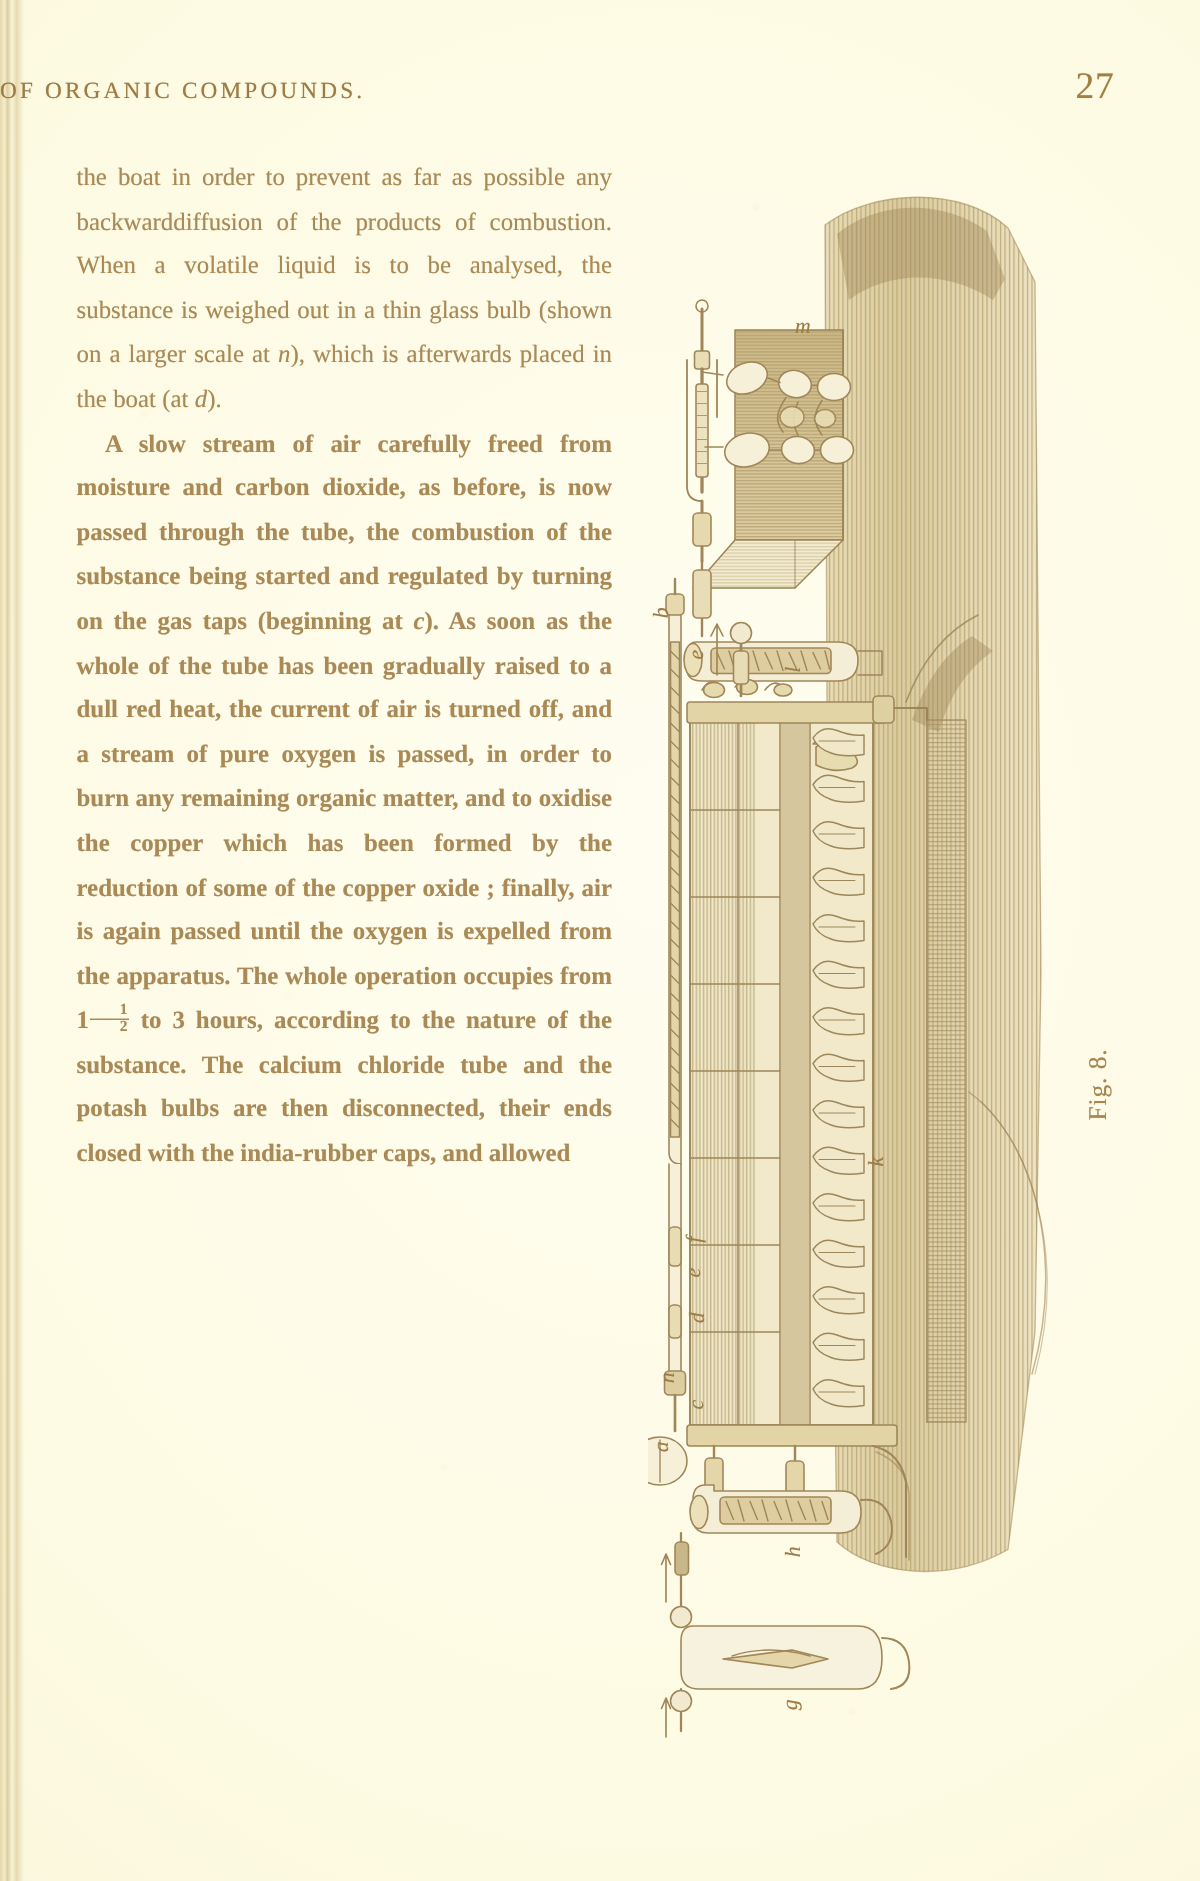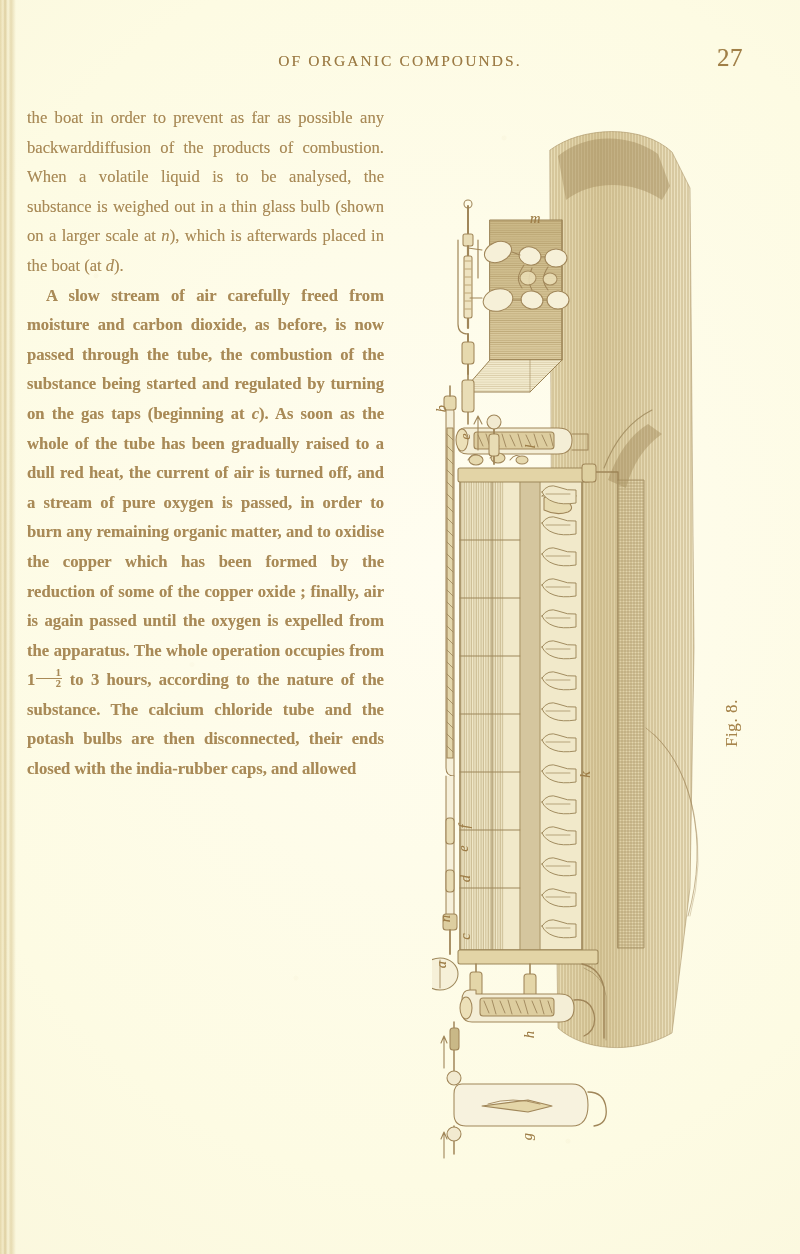--- a/index.html
+++ b/index.html
@@ -40,35 +40,35 @@
     background:linear-gradient(to right,
       rgba(210,188,126,.55) 0px, rgba(225,205,150,.30) 3px,
       rgba(198,172,108,.55) 5px, rgba(235,222,178,.20) 8px,
       rgba(205,182,120,.45) 11px, rgba(250,245,215,0) 16px);
   }
   
   #header{
     position:absolute;left:0;top:52px;width:800px;height:28px;
   }
   .hdr-title{
-    position:absolute;left:0;width:800px;text-align:center;top:0;
+    position:absolute;left:0;width:800px;text-align:left;top:0;
     font-size:15.5px;letter-spacing:2.1px;
     color:#9c7b45;font-variant:small-caps;
     text-transform:uppercase;
     text-shadow:0 0 .6px rgba(150,115,60,.5);
   }
   .hdr-page{
     position:absolute;right:57px;top:-8px;
     font-size:25px;color:#a07f47;letter-spacing:.5px;
     text-shadow:0 0 .7px rgba(150,115,60,.45);
     margin-left:32px;
   }
   
   #body-text{
-    position:absolute;left:27px;top:103px;width:715px;
+    position:absolute;left:51px;top:103px;width:715px;
     font-size:16.6px;line-height:29.6px;
     color:#a98a57;
     text-align:justify;
     text-shadow:0 0 .55px rgba(150,118,62,.42);
   }
   #float-fig{
     float:right;width:358px;height:1020px;
     shape-margin:0;margin:26px 0 0 0;
   }
   #body-text p{margin:0;}

